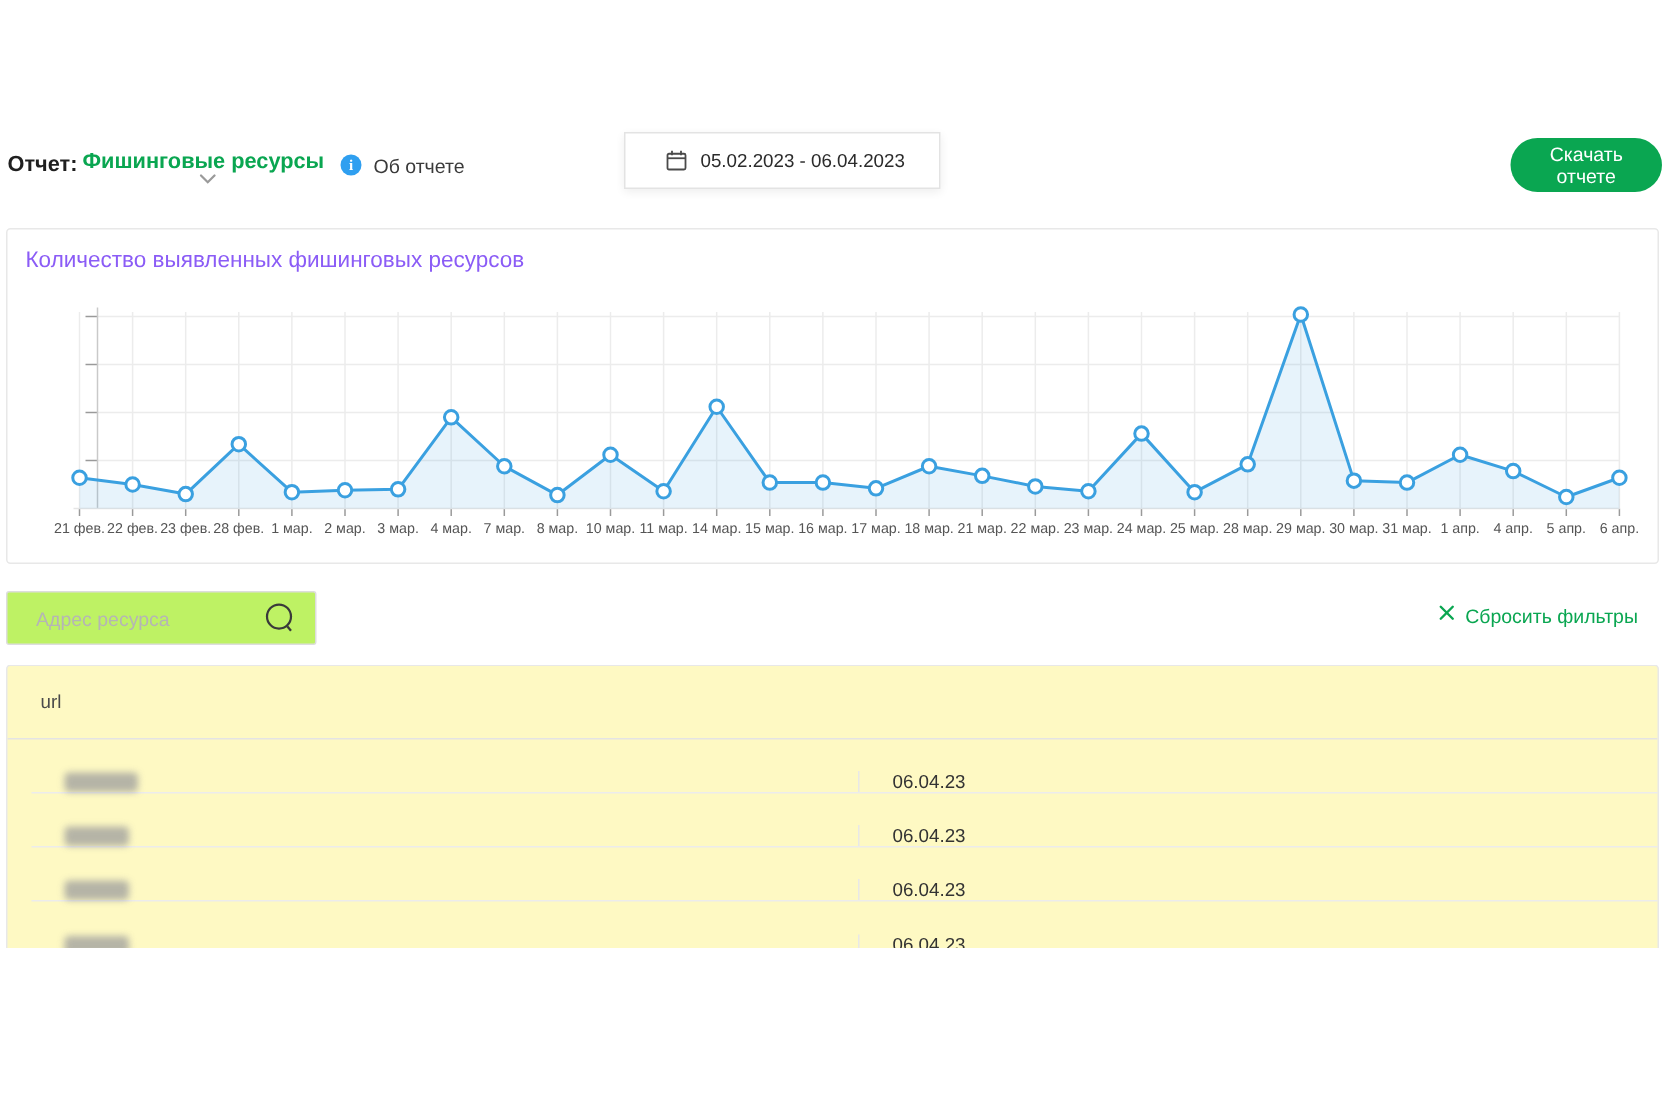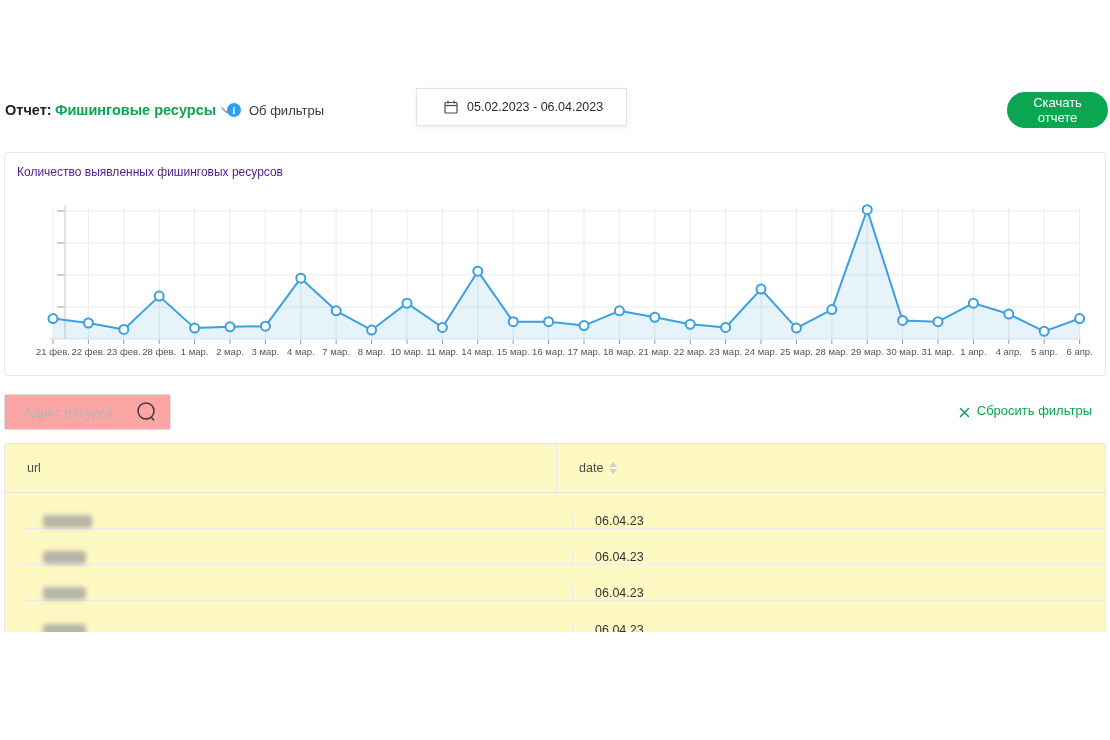--- a/index.html
+++ b/index.html
@@ -3,21 +3,21 @@
 <meta charset="utf-8">
 <style>
   html,body{margin:0;padding:0;background:#fff;}
   #app{position:relative;width:1110px;height:740px;background:#fff;overflow:hidden;
        font-family:"Liberation Sans","DejaVu Sans",sans-serif;color:#333;}
   .abs{position:absolute;}
 
   
   .hdr-item{display:flex;align-items:center;height:20px;top:100px;}
   .report-label{left:5px;font-size:14.5px;font-weight:bold;color:#1f1f1f;}
-  .report-dd{left:55px;cursor:pointer;}
+  .report-dd{left:55px;cursor:pointer;flex-direction:column;}
   .report-dd .val{font-size:14.5px;font-weight:bold;color:#0aa651;}
   .report-dd .chev{margin-left:5px;display:inline-flex;}
   .about{left:227px;cursor:pointer;}
   .info-badge{width:14px;height:14px;border-radius:50%;background:#2f9ff0;color:#fff;
               font-size:10px;font-weight:bold;display:flex;align-items:center;justify-content:center;
               font-family:"Liberation Serif",serif;}
   .about .txt{margin-left:8px;font-size:13px;color:#3a3a3a;}
 
   .datebox{left:416px;top:88px;width:211px;height:38px;background:#fff;
            border:1px solid #e3e3e3;box-shadow:0 2px 6px rgba(0,0,0,.07);
@@ -25,32 +25,32 @@
   .datebox .cal{margin-left:14px;display:inline-flex;}
   .datebox .rng{margin-left:9px;font-size:12.5px;color:#2b2b2b;}
 
   .dl-btn{left:1007px;top:92px;width:101px;height:36px;border:none;border-radius:18px;
           background:#0aa651;color:#fff;font-size:13px;cursor:pointer;
           font-family:"Liberation Sans",sans-serif;display:flex;align-items:center;justify-content:center;}
 
   
   .chart-card{left:4px;top:152px;width:1102px;height:224px;background:#fff;
               border:1px solid #e8e8e8;border-radius:3px;box-sizing:border-box;}
-  .chart-title{left:17px;top:165px;font-size:12px;color:#4c1d95;}
+  .chart-title{left:17px;top:165px;font-size:15px;color:#8b5cf6;}
   #chart-svg{left:4px;top:152px;}
 
   
-  .search-box{left:4px;top:394px;width:167px;height:36px;border:1px solid #ddd;border-radius:2px;
-              background:#fca5a5;box-sizing:border-box;display:flex;align-items:center;}
+  .search-box{left:4px;top:394px;width:207px;height:36px;border:1px solid #ddd;border-radius:2px;
+              background:#bef264;box-sizing:border-box;display:flex;align-items:center;}
   .search-box input{flex:1;border:none;outline:none;margin-left:17px;font-size:13px;color:#333;
                     font-family:"Liberation Sans",sans-serif;background:transparent;min-width:0;}
   .search-box input::placeholder{color:#b5b5b5;}
   .search-ico{margin-right:12px;display:inline-flex;cursor:pointer;}
 
-  .reset{top:403px;right:18px;display:flex;align-items:flex-end;cursor:pointer;}
+  .reset{top:403px;right:18px;display:flex;align-items:flex-start;cursor:pointer;}
   .reset .txt{margin-left:7px;font-size:13px;color:#0aa651;}
 
   
   .table-card{left:4px;top:443px;width:1102px;height:189px;background:#fef9c3;
               border:1px solid #e8e8e8;border-top-left-radius:3px;border-top-right-radius:3px;
               border-bottom:none;box-sizing:border-box;overflow:hidden;}
   .t-head{position:absolute;left:0;top:0;width:100%;height:49px;border-bottom:1px solid #e4e4e4;
           box-sizing:border-box;display:flex;}
   .t-col-url{width:551px;box-sizing:border-box;padding-left:22px;display:flex;align-items:center;}
   .t-col-date{flex:1;border-left:1px solid #e8e8e8;box-sizing:border-box;padding-left:22px;
@@ -77,21 +77,21 @@
     <span class="val">Фишинговые ресурсы</span>
     <span class="chev">
       <svg width="11" height="7" viewBox="0 0 11 7">
           <polyline points="1,1 5.5,5.5 10,1" fill="none" stroke="#9a9a9a" stroke-width="1.5" stroke-linecap="round"></polyline>
         </svg>
     </span>
   </div>
 
   <div class="abs hdr-item about">
     <span class="info-badge">i</span>
-    <span class="txt">Об фильтры</span>
+    <span class="txt">Об отчете</span>
   </div>
 
   <div class="abs datebox">
     <span class="cal">
       <svg width="14" height="14" viewBox="0 0 14 14" fill="none" stroke="#4a4a4a" stroke-width="1.2">
         <rect x="1" y="2.5" width="12" height="10.5" rx="1"></rect>
         <line x1="4" y1="0.5" x2="4" y2="3.5"></line>
           <line x1="10" y1="0.5" x2="10" y2="3.5"></line>
         <line x1="1" y1="5.5" x2="13" y2="5.5"></line>
       </svg>
@@ -256,27 +256,20 @@
       </svg>
     </span>
     <span class="txt">Сбросить фильтры</span>
   </div>
 
   <div class="abs table-card">
     <div class="t-head">
       <div class="t-col-url">
         <span class="lbl">url</span>
       </div>
-      <div class="t-col-date">
-        <span class="lbl">date</span>
-        <span class="sorter">
-            <span class="up"></span>
-            <span class="dn"></span>
-          </span>
-      </div>
     </div>
 
     <div class="t-row" style="top:49px;">
       <div class="t-col-url">
           <span class="blur-blob" style="width:49px;"></span>
         </div>
       <div class="t-col-date">
           <span class="date">06.04.23</span>
         </div>
     </div>

